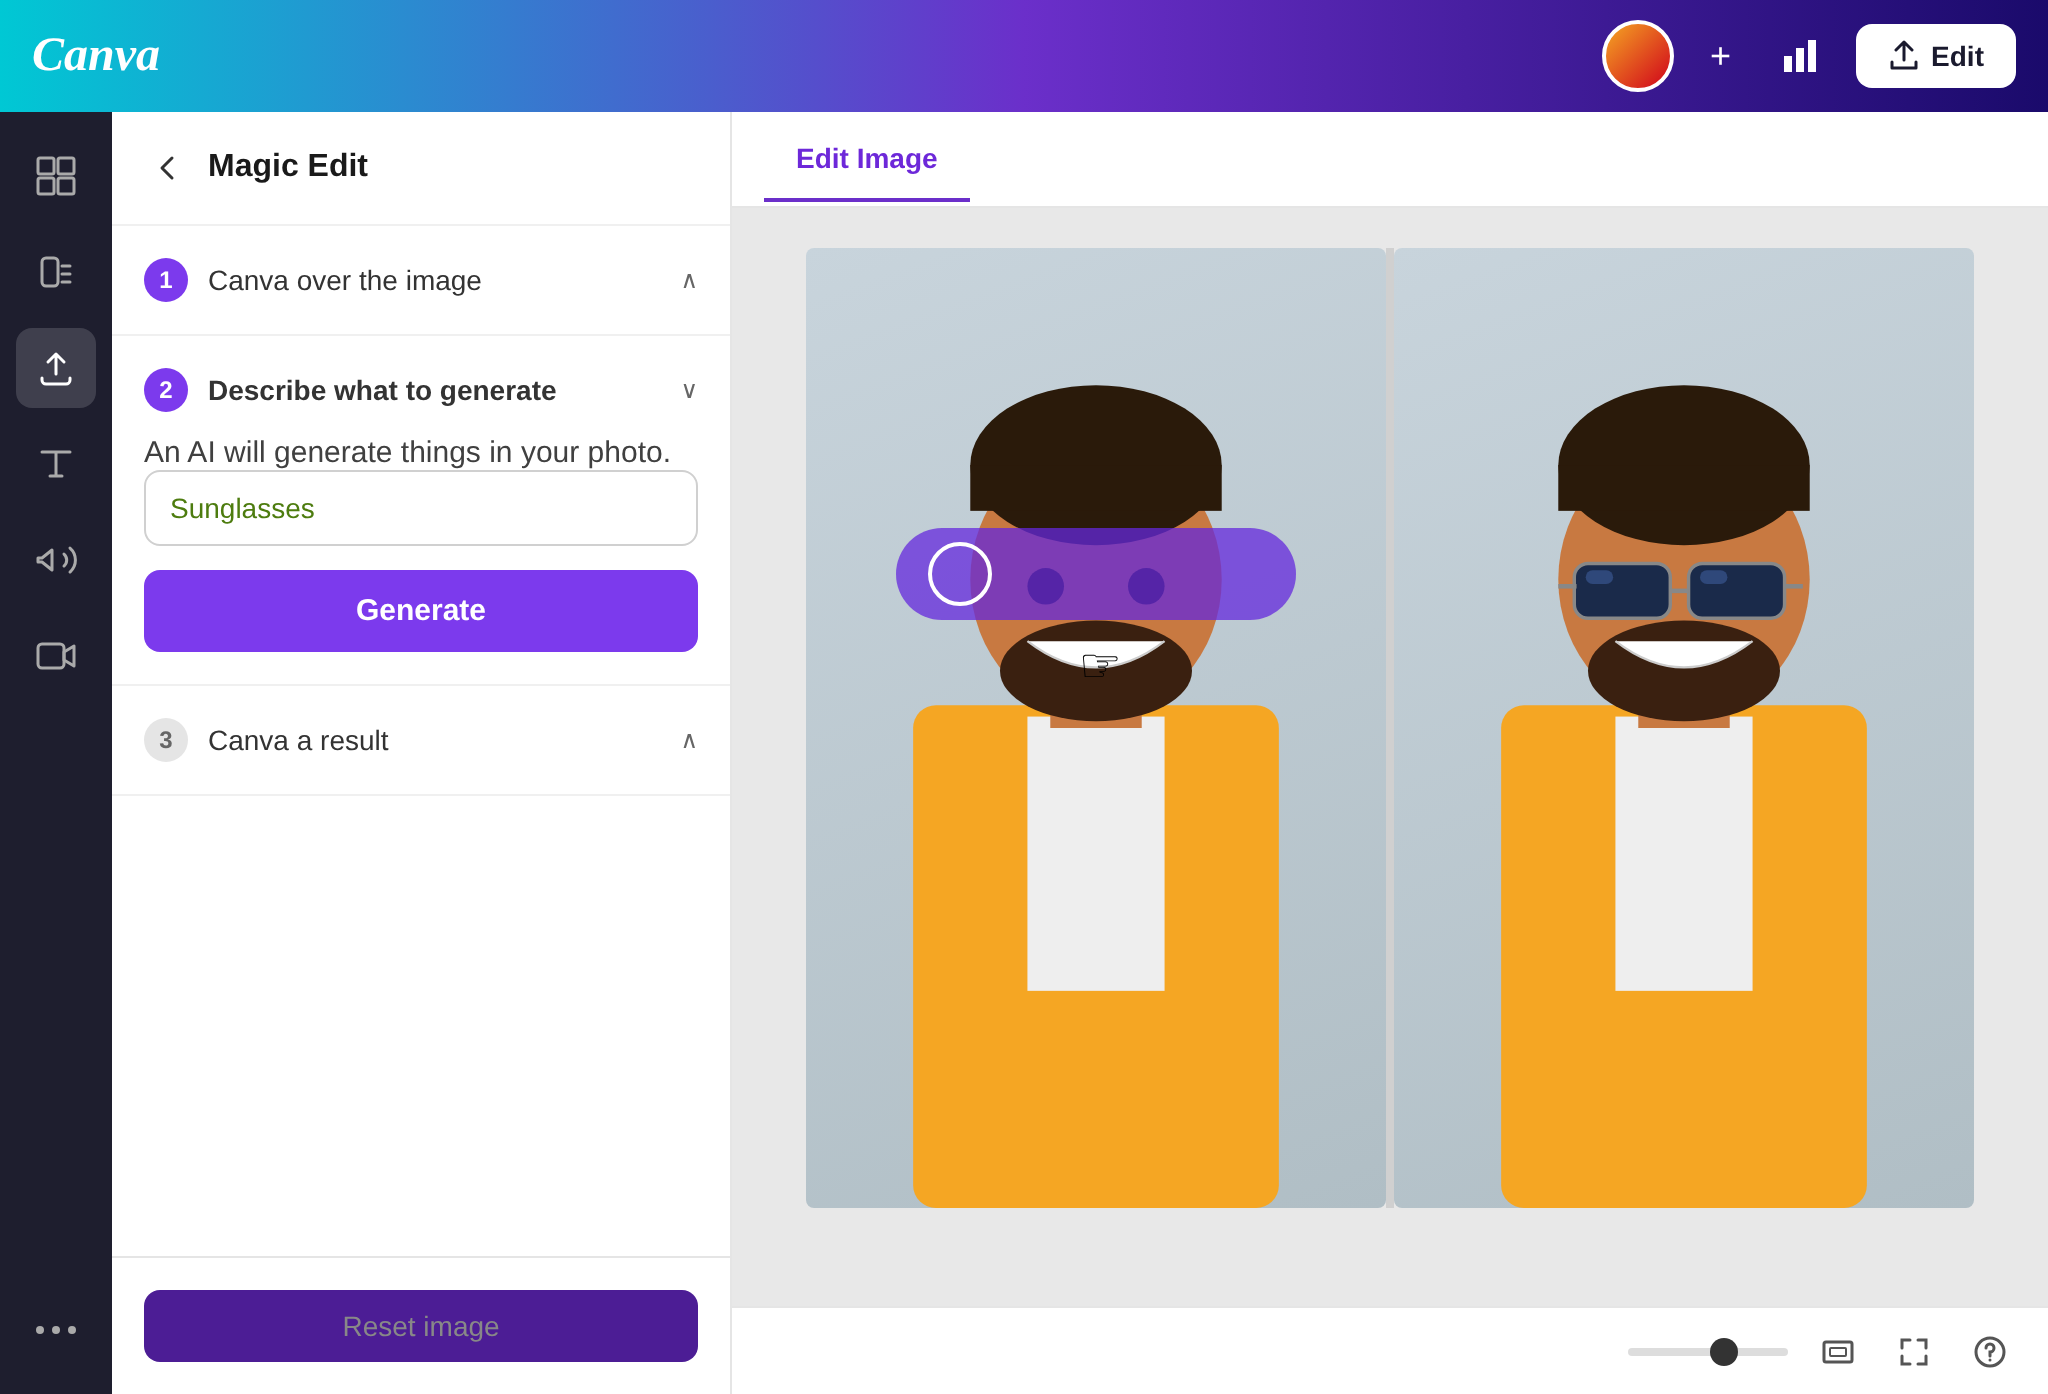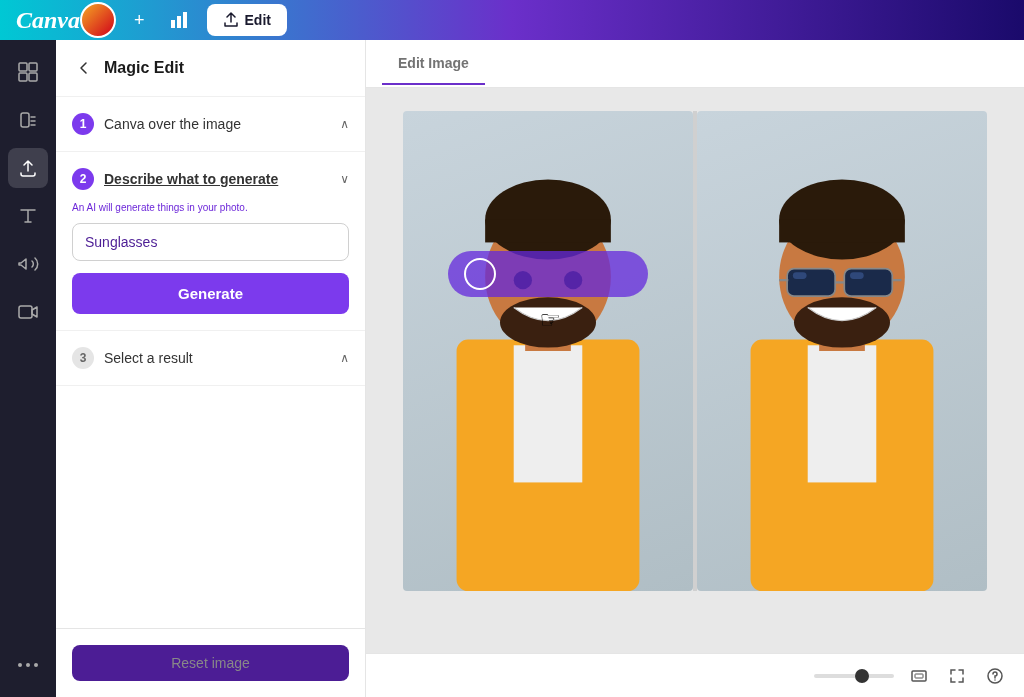--- a/index.html
+++ b/index.html
@@ -1,24 +1,24 @@
 <!DOCTYPE html>
 <html><head>
   <meta charset="utf-8">
   <style>
     * { box-sizing: border-box; margin: 0; padding: 0; }
     body { font-family: -apple-system, BlinkMacSystemFont, 'Segoe UI', sans-serif; width: 1024px; height: 697px; overflow: hidden; display: flex; flex-direction: column; }
 
     
     #header {
-      height: 40px;
+      height: 56px;
       background: linear-gradient(to right, #00c8d4, #6b2fca, #1a0a6b);
       display: flex;
       align-items: center;
-      justify-content: flex-start;
+      justify-content: space-between;
       padding: 0 16px;
       flex-shrink: 0;
     }
     #logo {
       font-family: Georgia, serif;
       font-style: italic;
       font-size: 24px;
       font-weight: bold;
       color: white;
     }
@@ -165,38 +165,37 @@
       color: white;
     }
     .step-number.inactive {
       background: #e5e5e5;
       color: #666;
     }
     .step-label {
       font-size: 14px;
       color: #333;
     }
-    .step-label.bold { font-weight: 600; text-decoration: underline; }
+    .step-label.bold { font-weight: 600; }
     .chevron { color: #666; font-size: 12px; }
 
     .step-body {
       margin-top: 12px;
     }
     .step-description {
-      font-size: 10px;
-      color: #6d28d9;
-      margin-bottom: 10px;
+      font-size: 15px;
+      color: #404040;
     }
     .text-input {
       width: 100%;
       padding: 10px 12px;
       border: 1px solid #d0d0d0;
       border-radius: 8px;
       font-size: 14px;
-      color: #4c1d95;
+      color: #4d7c0f;
       outline: none;
       margin-bottom: 12px;
     }
     .generate-btn {
       width: 100%;
       padding: 12px;
       background: #7c3aed;
       color: white;
       border: none;
       border-radius: 8px;
@@ -241,21 +240,21 @@
     .canvas-tab {
       padding: 12px 16px;
       font-size: 14px;
       cursor: pointer;
       border-bottom: 2px solid transparent;
       color: #333;
       font-weight: 500;
     }
     .canvas-tab.active {
       border-bottom-color: #6b2fca;
-      color: #737373;
+      color: #6d28d9;
       font-weight: 600;
     }
 
     .canvas-workspace {
       flex: 1;
       display: flex;
       align-items: center;
       justify-content: center;
       padding: 20px;
       overflow: hidden;
@@ -509,21 +508,21 @@
           <p class="step-description">An AI will generate things in your photo.</p>
           <input type="text" class="text-input" value="Sunglasses" style="">
           <button class="generate-btn">Generate</button>
         </div>
       </div>
 
       <div class="step-section">
         <div class="step-header">
           <div class="step-header-left">
             <div class="step-number inactive">3</div>
-            <span class="step-label">Select a result</span>
+            <span class="step-label">Canva a result</span>
           </div>
           <span class="chevron">∧</span>
         </div>
       </div>
 
     </div>
     <div class="panel-footer">
       <button class="reset-btn">Reset image</button>
     </div>
   </div>

